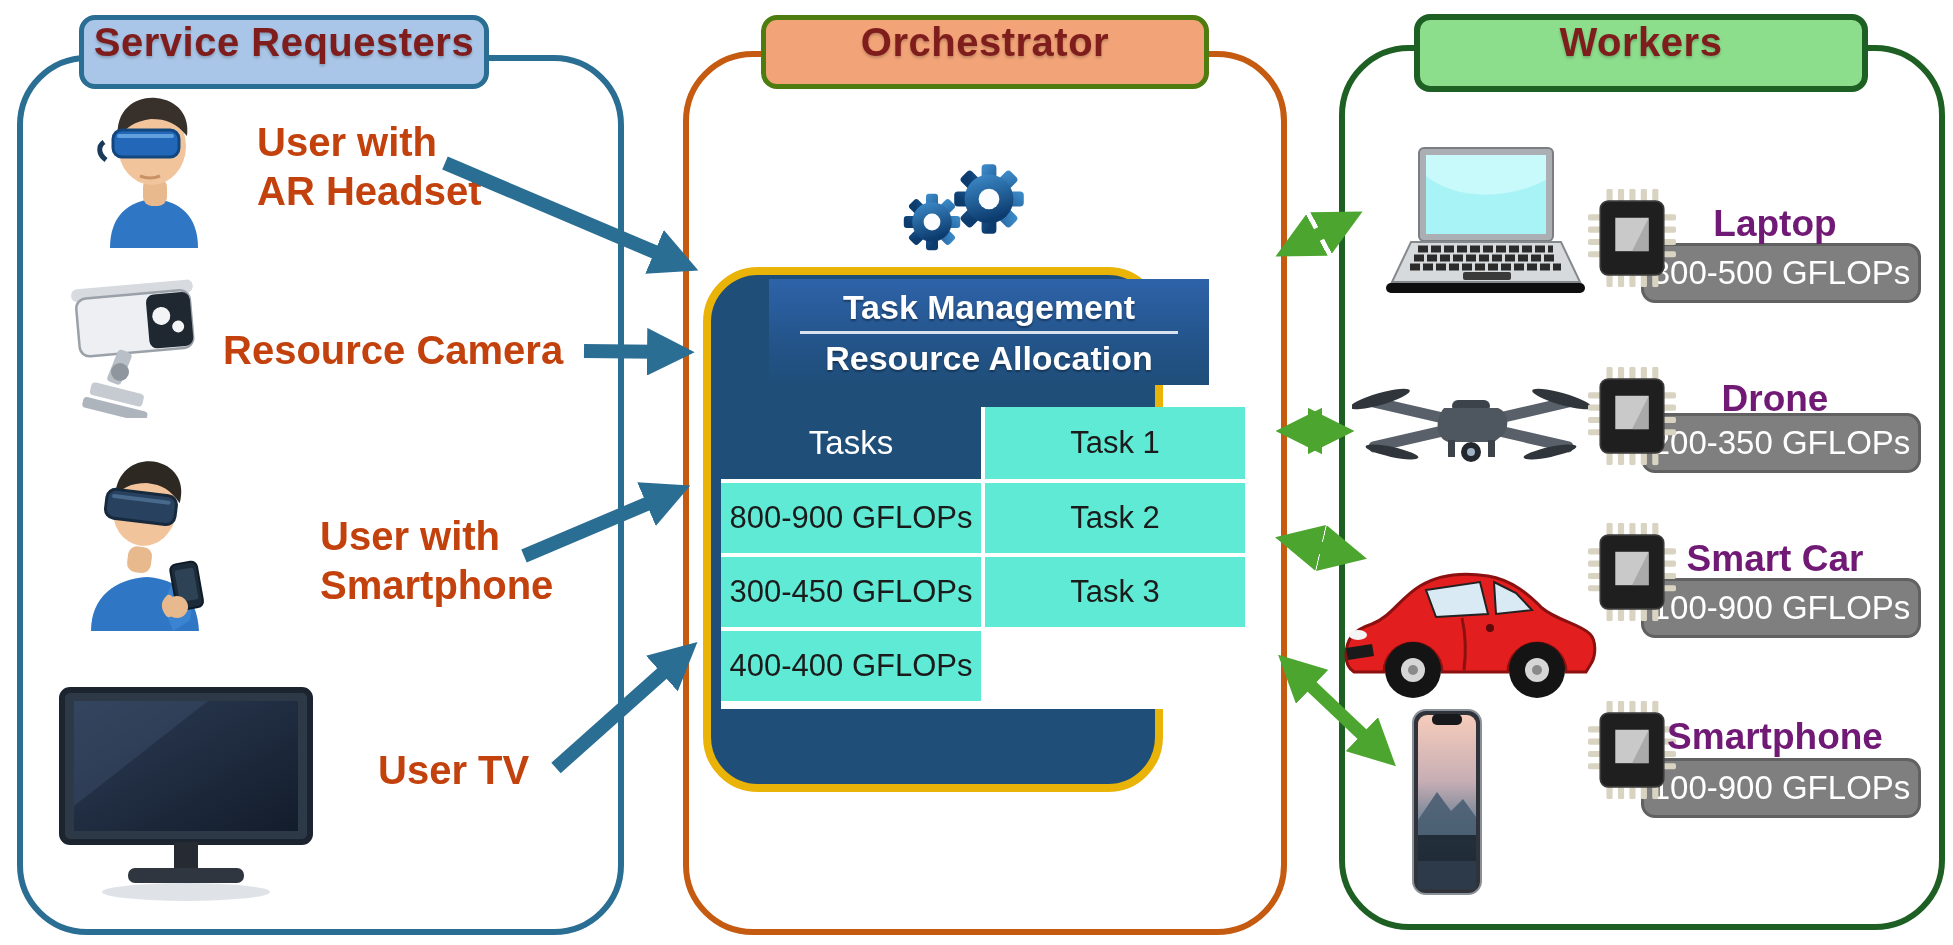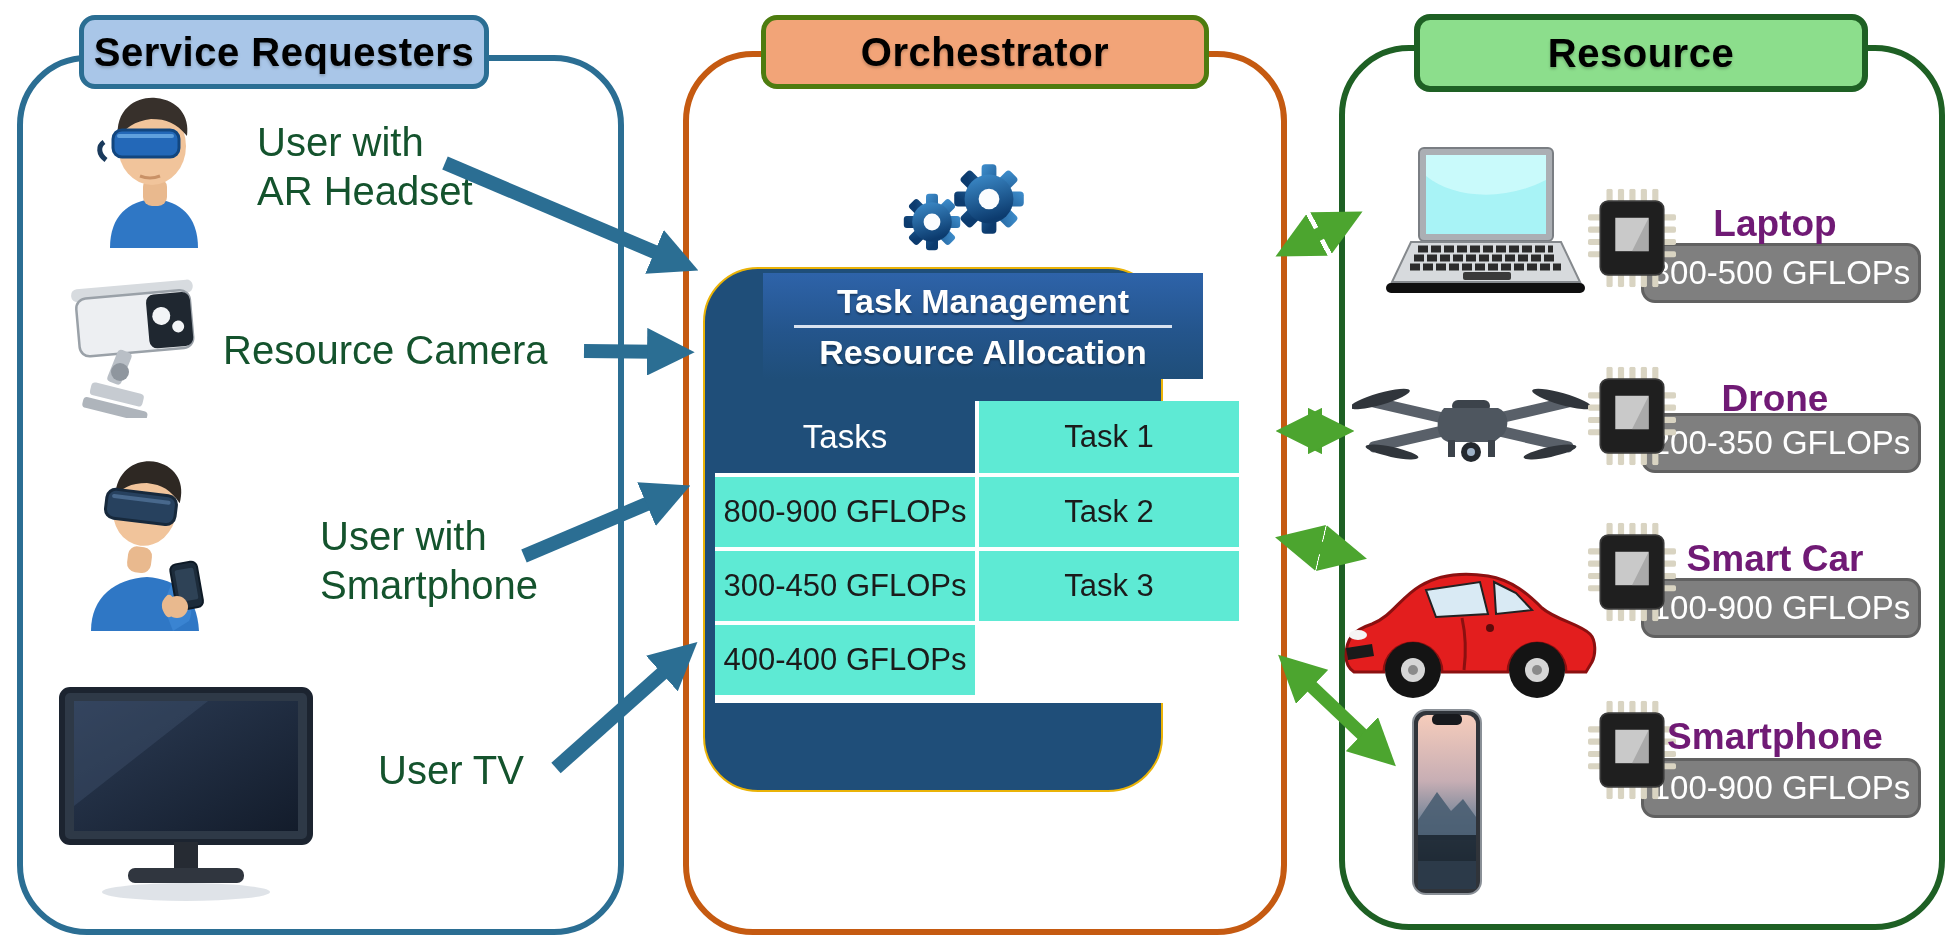--- a/index.html
+++ b/index.html
@@ -7,33 +7,33 @@
           font-family:"Liberation Sans",sans-serif;}
   .abs{position:absolute;}
 
   
   .panel{position:absolute;border-radius:70px;background:#fff;}
   .panel-left {left:17px;  top:55px; width:595px; height:868px; border:6px solid #2B6E93;}
   .panel-mid  {left:683px; top:51px; width:592px; height:872px; border:6px solid #C55A11;}
   .panel-right{left:1339px;top:45px; width:594px; height:873px; border:6px solid #1E6024;}
 
   
-  .title-badge{position:absolute;display:flex;align-items:center;justify-content:center;
-    border-radius:16px;color:#000000;font-weight:bold;font-size:40px;letter-spacing:.5px;
+  .title-badge{position:absolute;display:flex;align-items:flex-start;justify-content:center;
+    border-radius:16px;color:#7f1d1d;font-weight:bold;font-size:40px;letter-spacing:.5px;
     text-shadow:0 2px 3px rgba(0,0,0,.22);z-index:5;}
   .badge-sr  {left:79px;  top:15px; width:400px;height:64px;background:#A9C6E8;border:5px solid #2B6E93;}
   .badge-orc {left:761px; top:15px; width:438px;height:64px;background:#F2A478;border:5px solid #4d7c0f;}
   .badge-wrk {left:1414px;top:14px; width:442px;height:66px;background:#8CDE8C;border:6px solid #1E6024;}
 
   
-  .req-label{position:absolute;color:#14532d;font-weight:normal;font-size:40px;line-height:49px;white-space:nowrap;}
+  .req-label{position:absolute;color:#c2410c;font-weight:bold;font-size:40px;line-height:49px;white-space:nowrap;}
 
   
   .blue-box{position:absolute;left:703px;top:267px;width:460px;height:525px;background:#1F4E79;
-    border:2px solid #eab308;border-radius:55px;box-sizing:border-box;}
+    border:8px solid #eab308;border-radius:55px;box-sizing:border-box;}
   .fn-block{position:absolute;left:58px;top:4px;width:440px;height:106px;
     background:linear-gradient(180deg,#2E63A9 0%,#24558C 55%,#1F4E79 100%);
     display:flex;flex-direction:column;align-items:center;justify-content:center;}
   .fn-line{color:#fff;font-weight:bold;font-size:34px;line-height:44px;text-shadow:0 2px 2px rgba(0,0,0,.35);}
   .fn-divider{width:378px;height:3px;background:#D8E2EF;margin:2px 0;}
   .task-table{position:absolute;left:10px;top:132px;width:532px;height:302px;background:#fff;
     display:grid;grid-template-columns:260px 260px;grid-template-rows:72px 70px 70px 70px;
     gap:4px;box-sizing:border-box;}
   .cell{display:flex;align-items:center;justify-content:center;}
   .th{background:#1F4E79;color:#fff;font-size:33px;}
@@ -169,21 +169,21 @@
       <div class="cell td">800-900 GFLOPs</div>
       <div class="cell td">Task 2</div>
       <div class="cell td">300-450 GFLOPs</div>
       <div class="cell td">Task 3</div>
       <div class="cell td">400-400 GFLOPs</div>
     </div>
   </div>
 
   <div class="panel panel-right"></div>
   <div class="title-badge badge-wrk">
-    <span>Resource</span>
+    <span>Workers</span>
   </div>
 
   <svg width="0" height="0" style="position:absolute">
     <defs>
       <symbol id="sym-chip" viewBox="0 0 100 112">
         <g fill="#D9D4C2">
           <rect x="21" y="0" width="7" height="17" rx="2"></rect>
             <rect x="34" y="0" width="7" height="17" rx="2"></rect>
           <rect x="47" y="0" width="7" height="17" rx="2"></rect>
             <rect x="60" y="0" width="7" height="17" rx="2"></rect>

